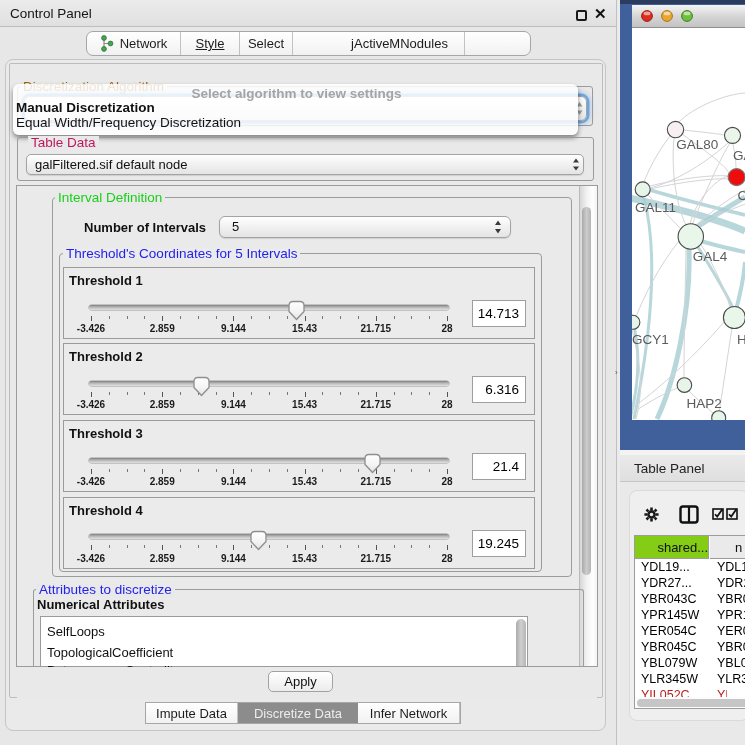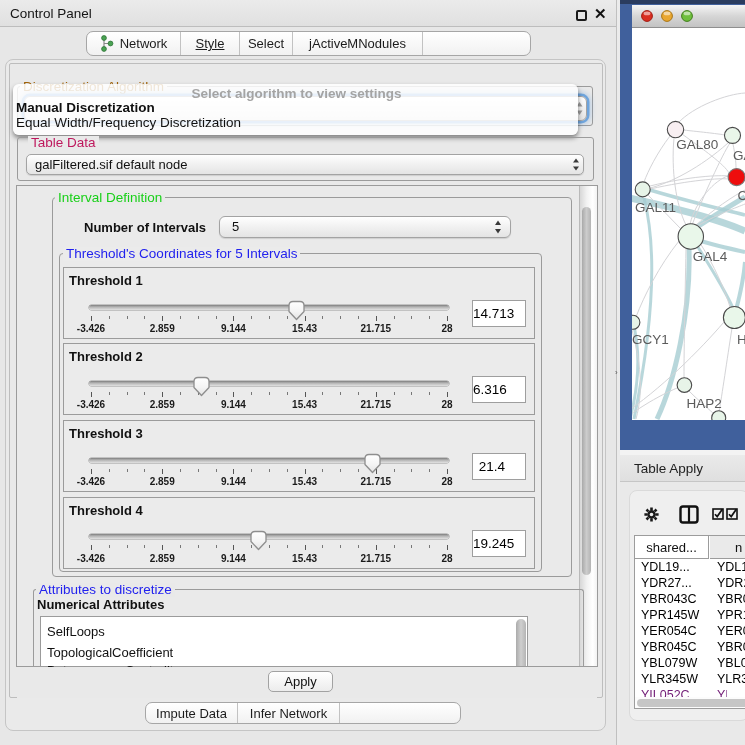--- a/index.html
+++ b/index.html
@@ -8,37 +8,37 @@
 .grp{position:absolute;border:1px solid #9b9b9b;border-radius:3px}
 .glbl{position:absolute;font-size:13.5px;background:#e9e9e9;padding:0 3px;line-height:14px;white-space:nowrap}
 .combo{position:absolute;border:1px solid #a3a3a3;border-radius:6px;background:linear-gradient(#ffffff,#f2f2f2 45%,#e4e4e4);box-shadow:0 1px 1px rgba(0,0,0,0.12)}
 .ct{position:absolute;font-size:13.5px;color:#111;white-space:nowrap}
 .bold{font-weight:bold}
 .tickmaj{position:absolute;width:1px;height:5px;background:#555}
 .tickmin{position:absolute;width:1px;height:3px;background:#777}
 .ticklbl{position:absolute;font-size:10px;font-weight:bold;color:#1a1a1a;text-align:center;width:50px;white-space:nowrap}
 .thpanel{position:absolute;border:1px solid #9b9b9b;background:#ebebeb}
 .track{position:absolute;height:5px;border-radius:2.5px;background:linear-gradient(#7e7e7e,#b4b4b4 40%,#e2e2e2);box-shadow:0 0 0 0.5px #9a9a9a}
-.vfield{position:absolute;width:54px;height:27px;background:#fff;border:1px solid #9e9e9e;font-size:13.5px;color:#000;text-align:right;padding:5px 20px 0 0}
+.vfield{position:absolute;width:54px;height:27px;background:#fff;border:1px solid #9e9e9e;font-size:13.5px;color:#000;text-align:right;padding:5px 6px 0 0}
 </style></head><body>
 
 <div class="a" style="left:0;top:0;width:617px;height:27px;background:linear-gradient(#ebebeb,#e0e0e0);border-bottom:1px solid #bdbdbd"></div>
 <div class="ct" style="left:10px;top:6px;color:#151515">Control Panel</div>
 <div class="a" style="left:576px;top:10px;width:11px;height:11px;border:2px solid #1a1a1a;border-radius:2px"></div>
 <div class="a" style="left:594px;top:5px;font-size:15px;font-weight:bold;color:#111">✕</div>
 <div class="a" style="left:86px;top:31px;width:445px;height:25px;background:linear-gradient(#ffffff,#f1f1f1);border:1px solid #a6a6a6;border-radius:7px;overflow:hidden;display:flex">
 <div style="width:94px;height:100%;font-size:13px;display:flex;align-items:center;justify-content:center;white-space:nowrap;color:#1c1c1c;border-right:1px solid #c2c2c2;"><svg width="16" height="17" viewBox="0 0 16 17" style="margin-right:4px">
         <path d="M4 3 V14 M4 8.5 H10" stroke="#8a8a8a" stroke-width="1.2" fill="none"></path>
         <circle cx="4" cy="3" r="2.4" fill="#4aa353" stroke="#2c7235" stroke-width="0.8"></circle>
         <circle cx="10.5" cy="8.5" r="2.4" fill="#4aa353" stroke="#2c7235" stroke-width="0.8"></circle>
         <circle cx="4" cy="14" r="2.4" fill="#4aa353" stroke="#2c7235" stroke-width="0.8"></circle>
       </svg>Network</div>
 <div style="width:59px;height:100%;font-size:13px;display:flex;align-items:center;justify-content:center;white-space:nowrap;color:#1c1c1c;border-right:1px solid #c2c2c2;text-decoration:underline;">Style</div>
 <div style="width:53px;height:100%;font-size:13px;display:flex;align-items:center;justify-content:center;white-space:nowrap;color:#1c1c1c;border-right:1px solid #c2c2c2;">Select</div>
-<div style="width:130px;height:100%;font-size:13px;display:flex;align-items:center;justify-content:center;white-space:nowrap;color:#1c1c1c;border-right:1px solid #c2c2c2;">jActiveMNodules</div>
+<div style="width:130px;height:100%;font-size:13px;display:flex;align-items:center;justify-content:center;white-space:nowrap;color:#1c1c1c;border-right:1px solid #c2c2c2;margin-left:42px;">jActiveMNodules</div>
 </div>
 <div class="a" style="left:5px;top:59px;width:601px;height:672px;background:#eaeaea;border:1px solid #c5c5c5;border-radius:8px"></div>
 <div class="a" style="left:9px;top:63px;width:594px;height:635px;background:#e9e9e9;border:1px solid #bdbdbd;border-radius:2px"></div>
 <div class="grp" style="left:17px;top:86px;width:576px;height:40px"></div>
 <div class="glbl" style="left:20px;top:80px;color:#a16207">Discretization Algorithm</div>
 <div class="combo" style="left:24px;top:96px;width:563px;height:25px;box-shadow:0 0 0 2.5px rgba(96,156,219,0.85), 0 0 5px 4px rgba(96,156,219,0.35)"></div>
 <svg class="a" style="left:575px;top:101px" width="9" height="15" viewBox="0 0 9 15">
     <path d="M4.5 1 L7.5 5.5 H1.5 Z" fill="#9a9a9a"></path>
     <path d="M4.5 14 L1.5 9.5 H7.5 Z" fill="#9a9a9a"></path>
   </svg>
@@ -235,22 +235,23 @@
 <div class="grp" style="left:33px;top:589px;width:551px;height:90px;border-bottom:none"></div>
 <div class="glbl" style="left:36px;top:583px;color:#2222ee">Attributes to discretize</div>
 <div class="ct bold" style="left:37px;top:597px;font-size:13px">Numerical Attributes</div>
 <div class="a" style="left:40px;top:616px;width:488px;height:50px;background:#ffffff;border:1px solid #9b9b9b;border-bottom:none"></div>
 <div class="ct" style="left:47px;top:624px;font-size:13px">SelfLoops</div>
 <div class="ct" style="left:47px;top:645px;font-size:13px">TopologicalCoefficient</div>
 <div class="ct" style="left:47px;top:663px;font-size:13px;height:4px;overflow:hidden">BetweennessCentrality</div>
 <div class="a" style="left:516px;top:619px;width:10px;height:47px;background:linear-gradient(90deg,#ababab,#cfcfcf 50%,#b5b5b5);border-radius:5px 5px 0 0"></div>
 <div class="a" style="left:17px;top:667px;width:580px;height:31px;background:#e9e9e9"></div>
 <div class="a" style="left:268px;top:671px;width:65px;height:21px;background:linear-gradient(#ffffff,#ececec);border:1px solid #a2a2a2;border-radius:5px;font-size:13px;color:#111;text-align:center;line-height:19px">Apply</div>
-<div class="a" style="left:145px;top:702px;width:316px;height:22px;background:linear-gradient(#ffffff,#f1f1f1);border:1px solid #a6a6a6;border-radius:7px;overflow:hidden;display:flex">
+<div class="a" style="left:145px;top:702px;width:316px;height:22px;background:linear-gradient(#ffffff,#f1f1f1);border:1px solid #a6a6a6;border-radius:0;overflow:hidden;display:flex">
 <div style="width:92px;height:100%;font-size:13px;display:flex;align-items:center;justify-content:center;white-space:nowrap;color:#1c1c1c;border-right:1px solid #c2c2c2;">Impute Data</div>
+<div style="width:120px;height:100%;font-size:13px;display:flex;align-items:center;justify-content:center;white-space:nowrap;background:#8c8c8c;color:#ededed;">Discretize Data</div>
 <div style="width:102px;height:100%;font-size:13px;display:flex;align-items:center;justify-content:center;white-space:nowrap;color:#1c1c1c;border-right:1px solid #c2c2c2;">Infer Network</div>
 </div>
 <div class="a" style="left:616px;top:0;width:1px;height:745px;background:#c0c0c0"></div>
 <div class="a" style="left:617px;top:0;width:3px;height:745px;background:#ebebeb"></div>
 <div class="a" style="left:615px;top:368px;width:4px;height:9px;color:#555;font-size:8px;line-height:9px">›</div>
 <div class="a" style="left:620px;top:0;width:125px;height:450px;background:#40609c"></div>
 <div class="a" style="left:620px;top:0;width:125px;height:4px;background:#2a3c5f"></div>
 <div class="a" style="left:632px;top:5px;width:113px;height:23px;background:linear-gradient(#f5f5f5,#d6d6d6 50%,#c3c3c3);border-bottom:1px solid #8f8f8f"></div>
 <svg class="a" style="left:641px;top:10px" width="12" height="12" viewBox="0 0 12 12">
     <circle cx="6" cy="6" r="5.4" fill="#d92e21" stroke="#a01a10" stroke-width="1"></circle>
@@ -310,21 +311,21 @@
 <text x="105.5" y="172.0" font-size="13.5" fill="#5b5b5b" font-family="Liberation Sans">C</text>
 <text x="3.0" y="183.5" font-size="13.5" fill="#5b5b5b" font-family="Liberation Sans">GAL11</text>
 <text x="60.7" y="232.7" font-size="13.5" fill="#5b5b5b" font-family="Liberation Sans">GAL4</text>
 <text x="0.0" y="316.0" font-size="13.5" fill="#5b5b5b" font-family="Liberation Sans">GCY1</text>
 <text x="105.0" y="315.7" font-size="13.5" fill="#5b5b5b" font-family="Liberation Sans">H</text>
 <text x="54.5" y="379.6" font-size="13.5" fill="#5b5b5b" font-family="Liberation Sans">HAP2</text>
 </svg>
 <div class="a" style="left:620px;top:450px;width:125px;height:295px;background:#e9e9e9"></div>
 <div class="a" style="left:620px;top:450px;width:125px;height:5px;background:#f3f3f3"></div>
 <div class="a" style="left:620px;top:455px;width:125px;height:27px;background:linear-gradient(#eaeaea,#dfdfdf);border-bottom:1px solid #c6c6c6"></div>
-<div class="ct" style="left:634px;top:461px;color:#222">Table Apply</div>
+<div class="ct" style="left:634px;top:461px;color:#222">Table Panel</div>
 <div class="a" style="left:629px;top:490px;width:120px;height:231px;background:#efefef;border:1px solid #dadada;border-radius:8px"></div>
 <svg class="a" style="left:644px;top:507px" width="15" height="15" viewBox="0 0 15 15">
 <g fill="#1a1a1a">
       <circle cx="7.5" cy="7.5" r="4.4"></circle>
 <g stroke="#1a1a1a" stroke-width="2.6">
 <path d="M7.5 0.4 V3 M7.5 12 V14.6 M0.4 7.5 H3 M12 7.5 H14.6 M2.5 2.5 L4.3 4.3 M10.7 10.7 L12.5 12.5 M12.5 2.5 L10.7 4.3 M4.3 10.7 L2.5 12.5"></path>
 </g>
       <circle cx="7.5" cy="7.5" r="1.8" fill="#efefef"></circle>
     </g>
   </svg>
@@ -334,21 +335,21 @@
   </svg>
 <svg class="a" style="left:712px;top:508px" width="12" height="12" viewBox="0 0 12 12">
     <rect x="1" y="1" width="10" height="10" fill="none" stroke="#111" stroke-width="1.6"></rect>
     <path d="M3 6.2 L5.2 8.6 L10.3 1.2" stroke="#111" stroke-width="1.7" fill="none"></path>
   </svg>
 <svg class="a" style="left:726px;top:508px" width="12" height="12" viewBox="0 0 12 12">
     <rect x="1" y="1" width="10" height="10" fill="none" stroke="#111" stroke-width="1.6"></rect>
     <path d="M3 6.2 L5.2 8.6 L10.3 1.2" stroke="#111" stroke-width="1.7" fill="none"></path>
   </svg>
 <div class="a" style="left:634px;top:535px;width:111px;height:174px;background:#fff;border:1px solid #9c9c9c;border-right:none;overflow:hidden"></div>
-<div class="a" style="left:635px;top:536px;width:74px;height:23px;background:#ffffff;border-right:1px solid #9c9c9c;border-bottom:1px solid #9c9c9c;font-size:13px;color:#111;text-align:center;line-height:23px">shared...</div>
+<div class="a" style="left:635px;top:536px;width:74px;height:23px;background:#84cc16;border-right:1px solid #9c9c9c;border-bottom:1px solid #9c9c9c;font-size:13px;color:#111;text-align:right;line-height:23px">shared...</div>
 <div class="a" style="left:710px;top:536px;width:35px;height:23px;background:#eaeaea;border-bottom:1px solid #9c9c9c;font-size:13px;color:#111;padding-left:25px;line-height:23px">n</div>
 <div class="a" style="left:635px;top:559px;width:110px;height:16px;overflow:hidden;font-size:12.5px;color:#000">
     <span style="position:absolute;left:6px;top:1px">YDL19...</span>
     <span style="position:absolute;left:82px;top:1px;white-space:nowrap">YDL19</span>
   </div>
 <div class="a" style="left:635px;top:575px;width:110px;height:16px;overflow:hidden;font-size:12.5px;color:#000">
     <span style="position:absolute;left:6px;top:1px">YDR27...</span>
     <span style="position:absolute;left:82px;top:1px;white-space:nowrap">YDR27</span>
   </div>
 <div class="a" style="left:635px;top:591px;width:110px;height:16px;overflow:hidden;font-size:12.5px;color:#000">
@@ -368,18 +369,18 @@
     <span style="position:absolute;left:82px;top:1px;white-space:nowrap">YBR04</span>
   </div>
 <div class="a" style="left:635px;top:655px;width:110px;height:16px;overflow:hidden;font-size:12.5px;color:#000">
     <span style="position:absolute;left:6px;top:1px">YBL079W</span>
     <span style="position:absolute;left:82px;top:1px;white-space:nowrap">YBL07</span>
   </div>
 <div class="a" style="left:635px;top:671px;width:110px;height:16px;overflow:hidden;font-size:12.5px;color:#000">
     <span style="position:absolute;left:6px;top:1px">YLR345W</span>
     <span style="position:absolute;left:82px;top:1px;white-space:nowrap">YLR34</span>
   </div>
-<div class="a" style="left:635px;top:687px;width:92px;height:10px;overflow:hidden;font-size:12.5px;color:#701a75">
+<div class="a" style="left:635px;top:687px;width:92px;height:10px;overflow:hidden;font-size:12.5px;color:#b91c1c">
     <span style="position:absolute;left:6px;top:1px">YIL052C</span>
     <span style="position:absolute;left:82px;top:1px;white-space:nowrap">YIL05</span>
   </div>
 <div class="a" style="left:635px;top:697px;width:110px;height:11px;background:#fcfcfc"></div>
 <div class="a" style="left:637px;top:698.5px;width:112px;height:8px;background:#c6c6c6;border-radius:4px"></div>
 <div class="a" style="left:634px;top:708px;width:111px;height:1px;background:#9c9c9c"></div>
 </body></html>

